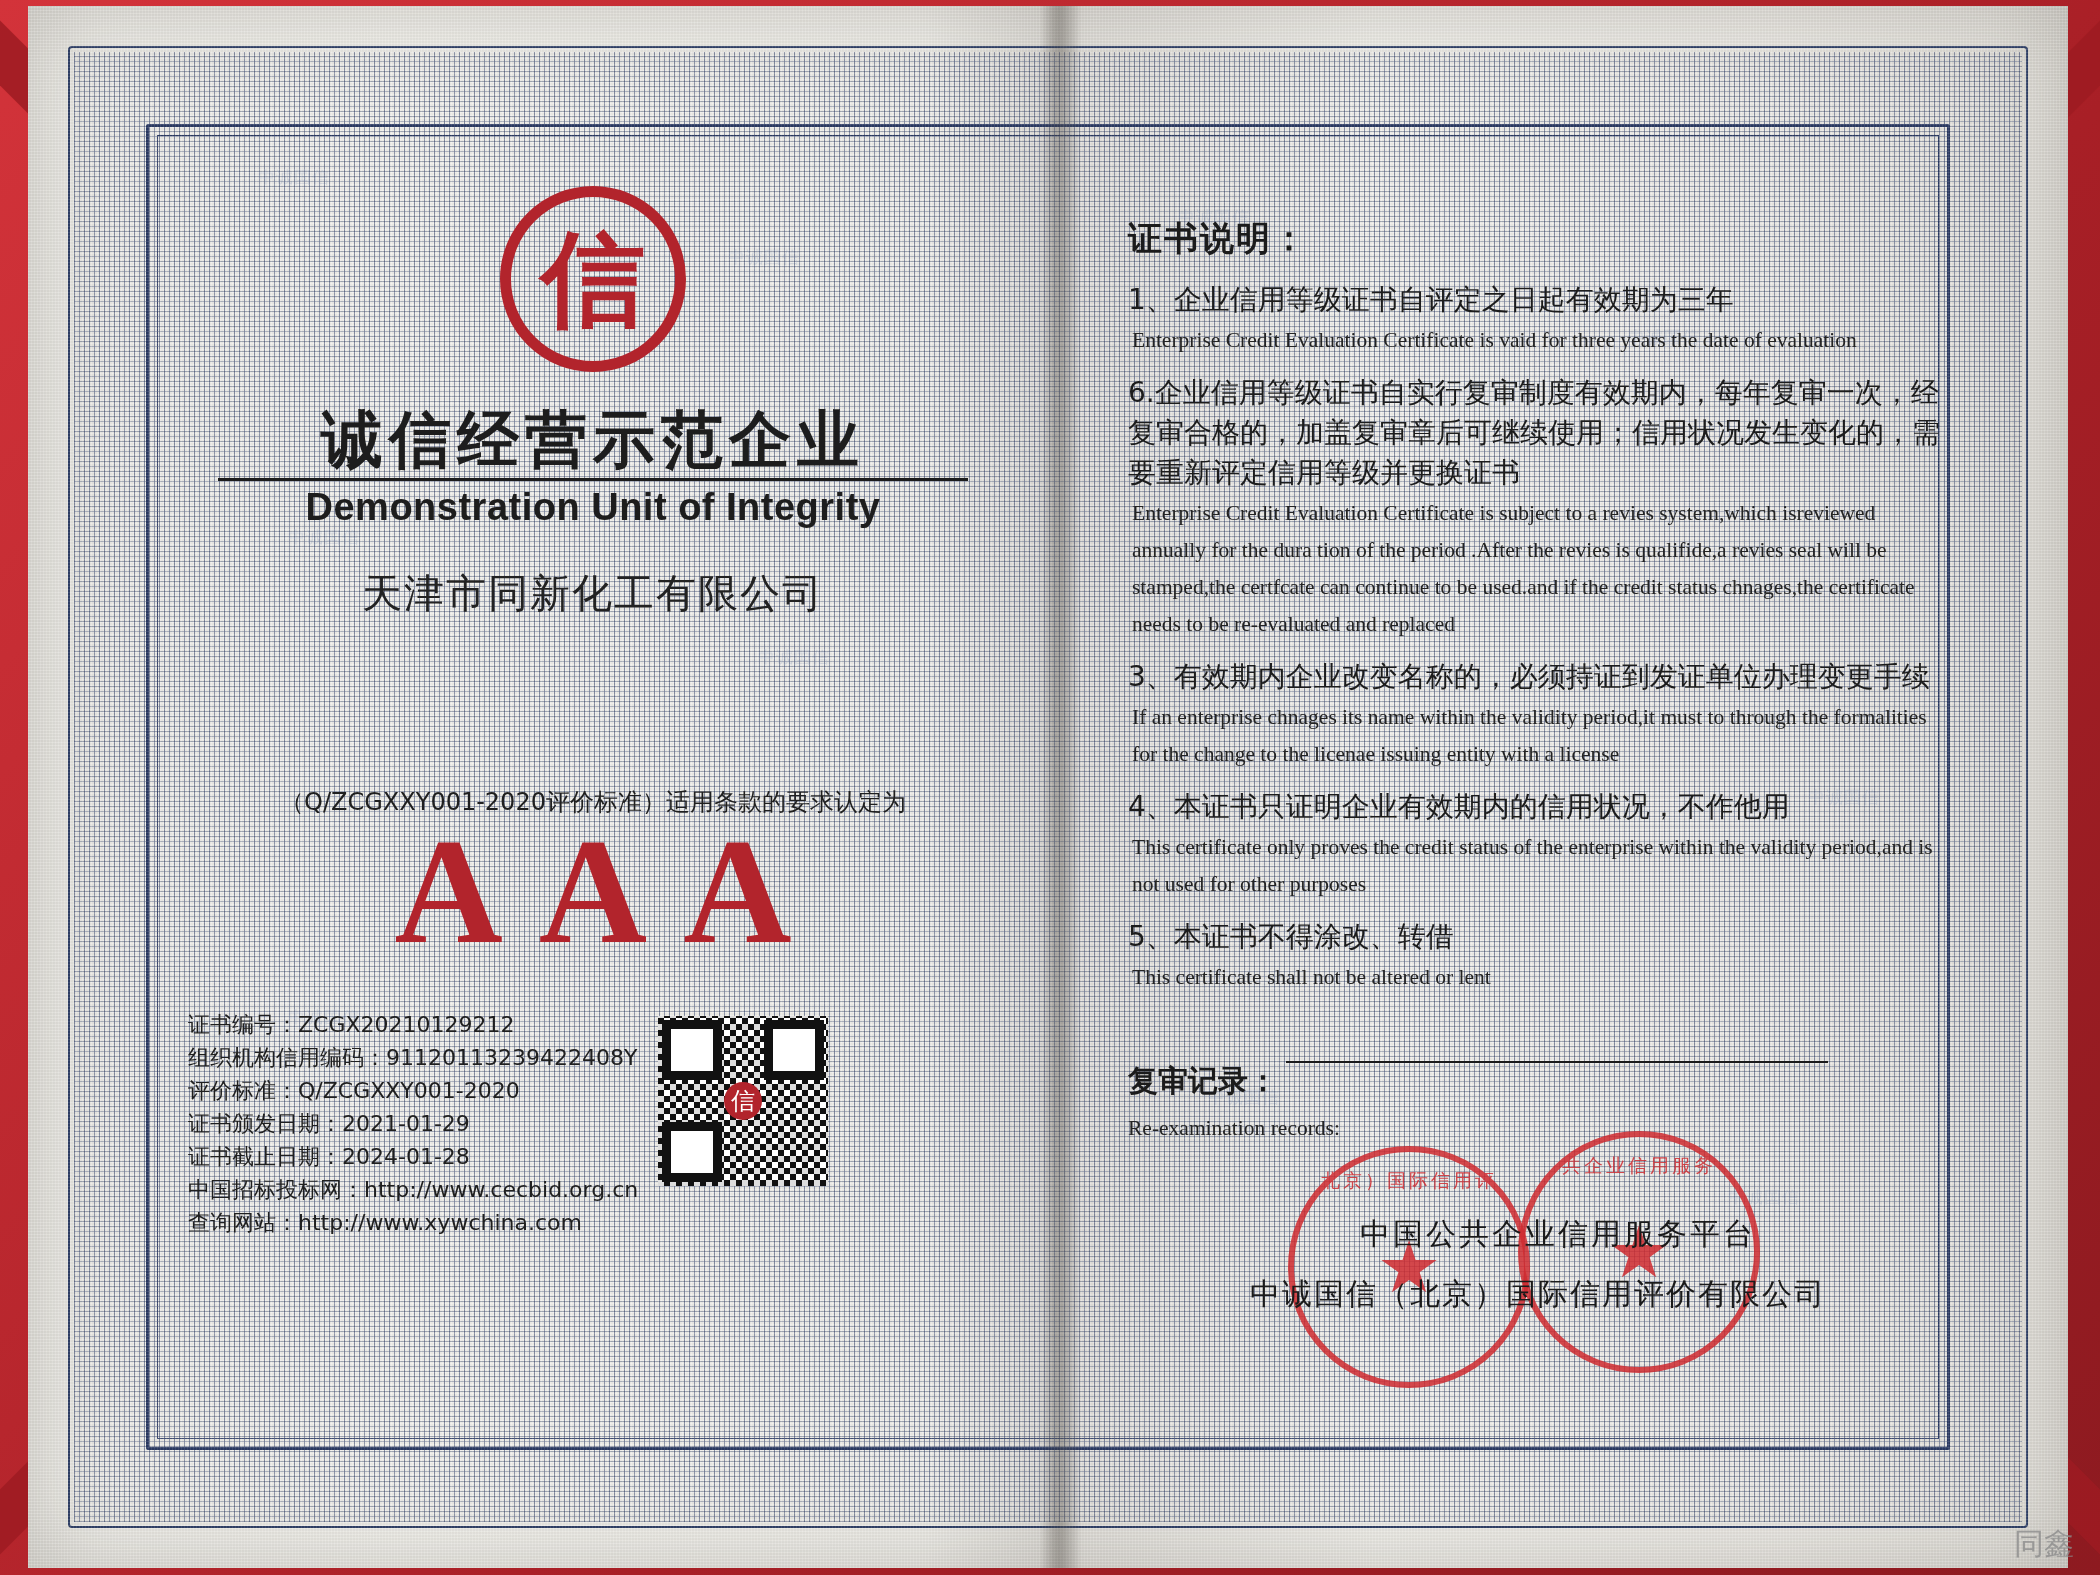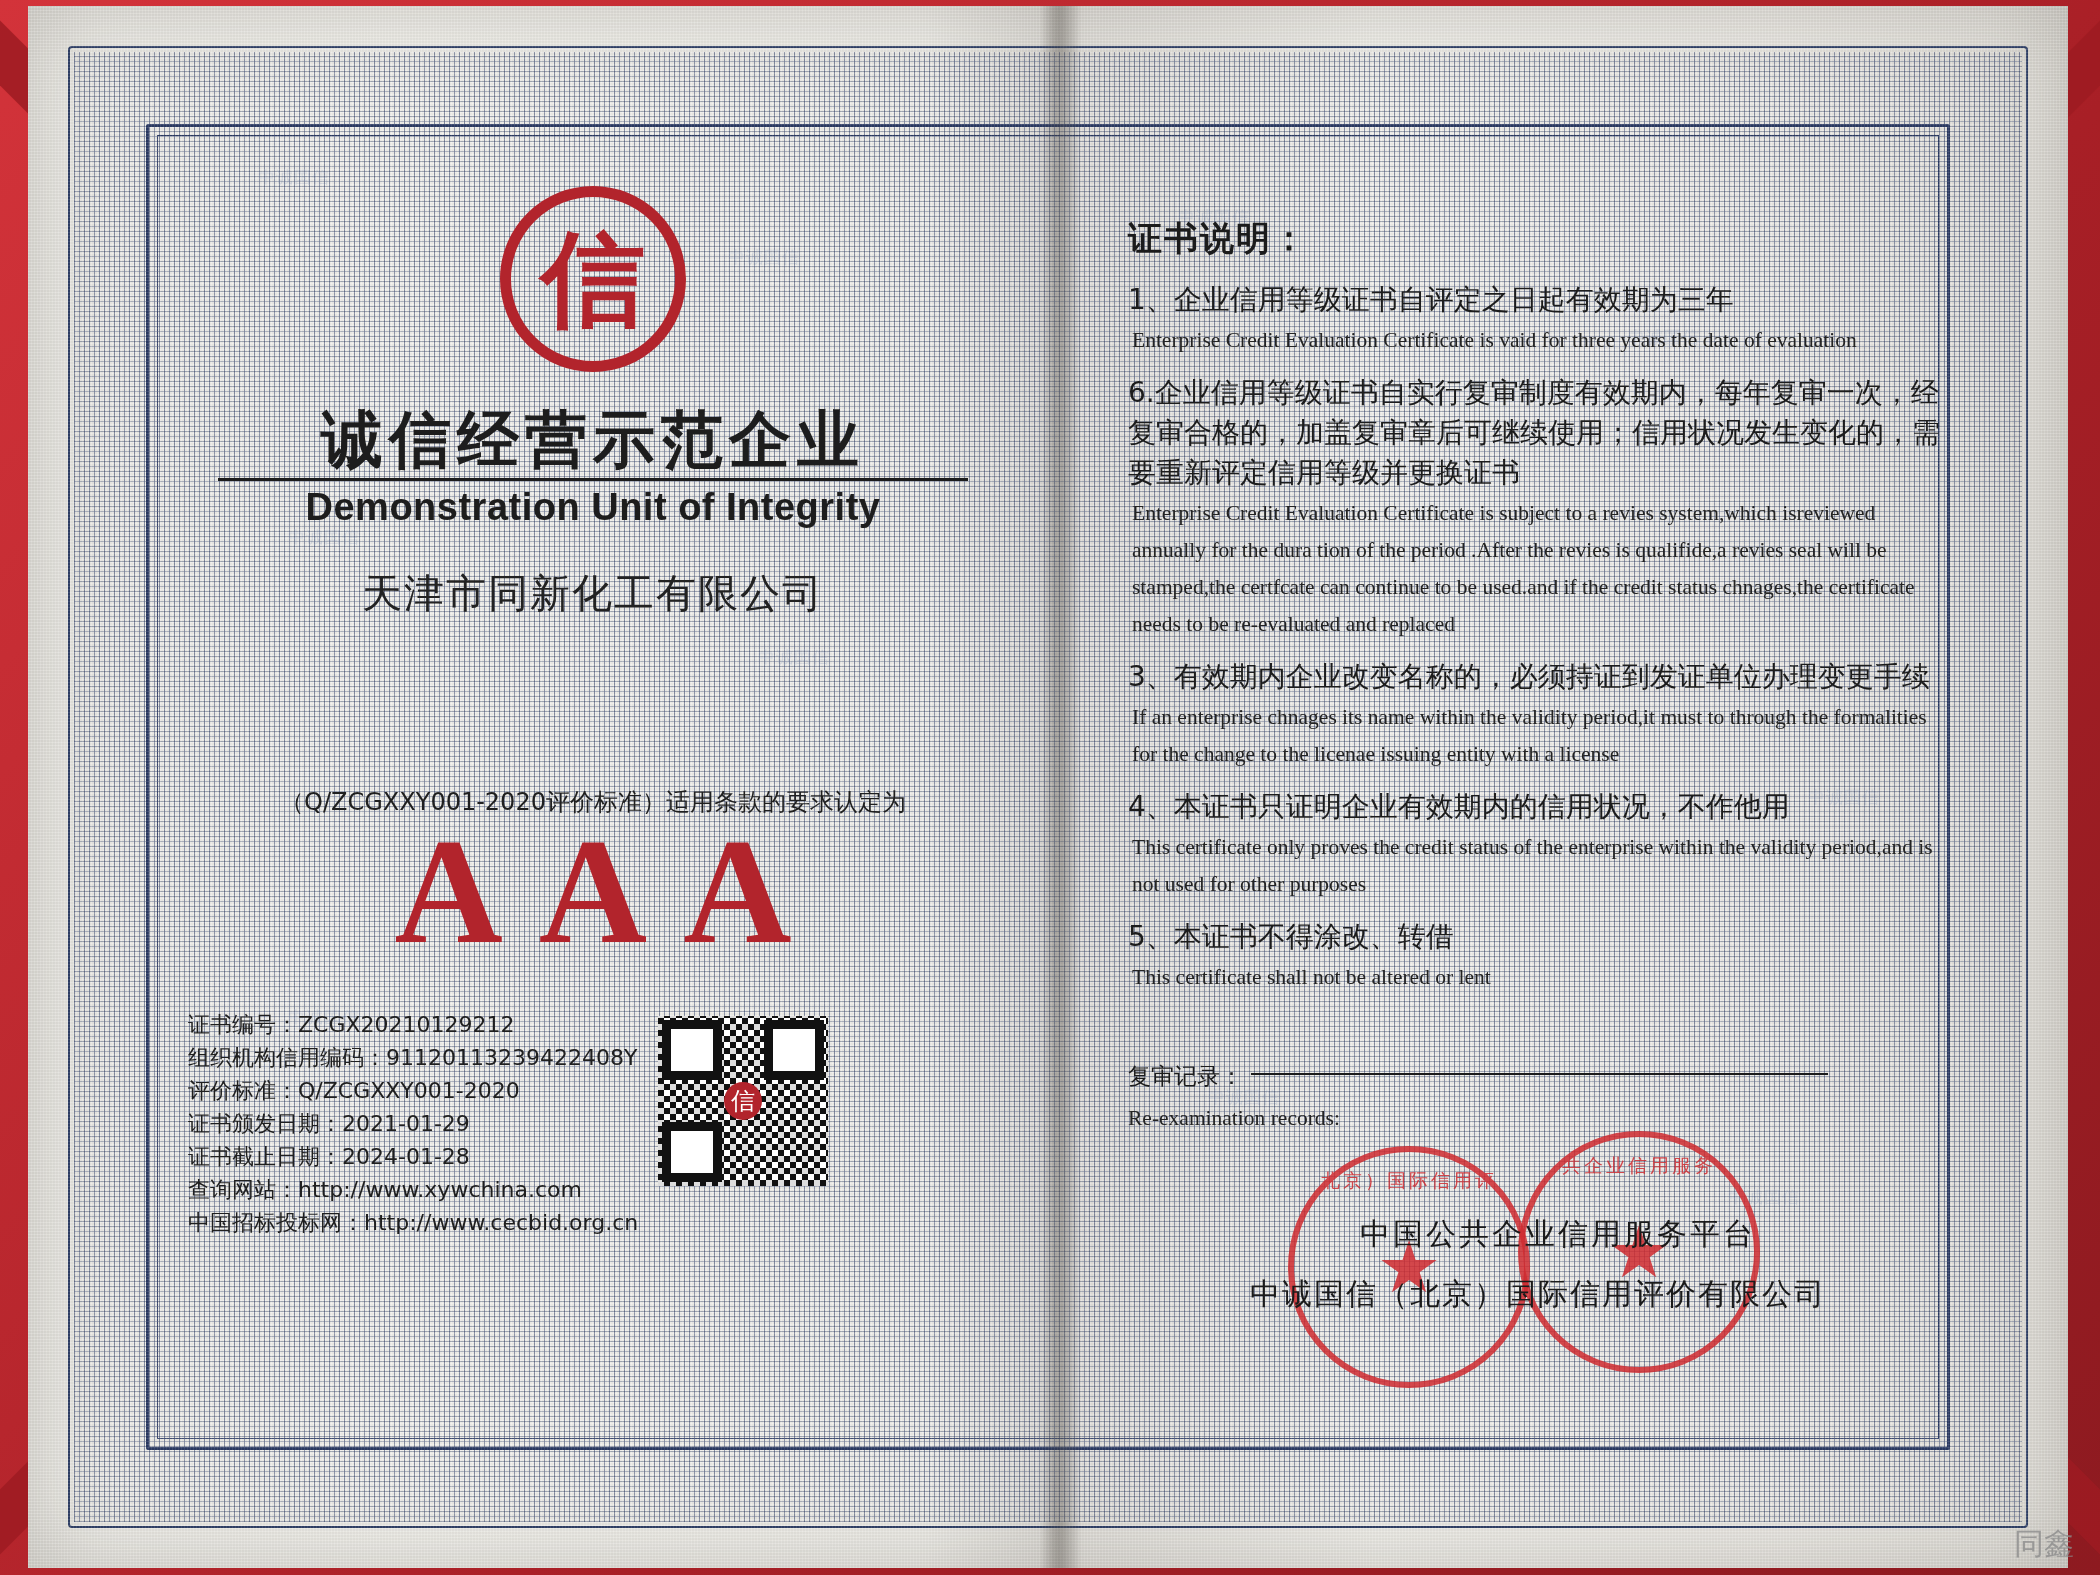--- a/index.html
+++ b/index.html
@@ -274,25 +274,26 @@
     color: #232323;
     font-family: "Liberation Serif", serif;
     margin: 0 0 4px 14px;
   }
   .reexam {
     position: absolute;
     left: 10px; top: 905px;
     width: 700px;
   }
   .reexam-cn {
-    font-size: 23px;
+    font-size: 30px;
     color: #1b1b1b;
     font-family: "DejaVu Sans", sans-serif;
     display: flex;
-    align-items: center;
+    align-items: flex-start;
+    font-weight: bold;
   }
   .reexam-cn .line {
     flex: 1;
     border-bottom: 2px solid #1b1b1b;
     margin-left: 8px;
     margin-bottom: 6px;
   }
   .reexam-en {
     font-size: 21.5px;
     color: #232323;
@@ -413,24 +414,24 @@
         <div>
           <span>评价标准：</span><span>Q/ZCGXXY001-2020</span>
         </div>
         <div>
           <span>证书颁发日期：</span><span>2021-01-29</span>
         </div>
         <div>
           <span>证书截止日期：</span><span>2024-01-28</span>
         </div>
         <div>
+          <span>中国招标投标网：</span><span>http://www.cecbid.org.cn</span>
+        </div>
+        <div>
           <span>查询网站：</span><span>http://www.xywchina.com</span>
-        </div>
-        <div>
-          <span>中国招标投标网：</span><span>http://www.cecbid.org.cn</span>
         </div>
       </div>
 
       <div class="qr">
         <div class="qmark tl"></div>
         <div class="qmark tr"></div>
         <div class="qmark bl"></div>
         <div class="qcenter">信</div>
       </div>
     </div>

